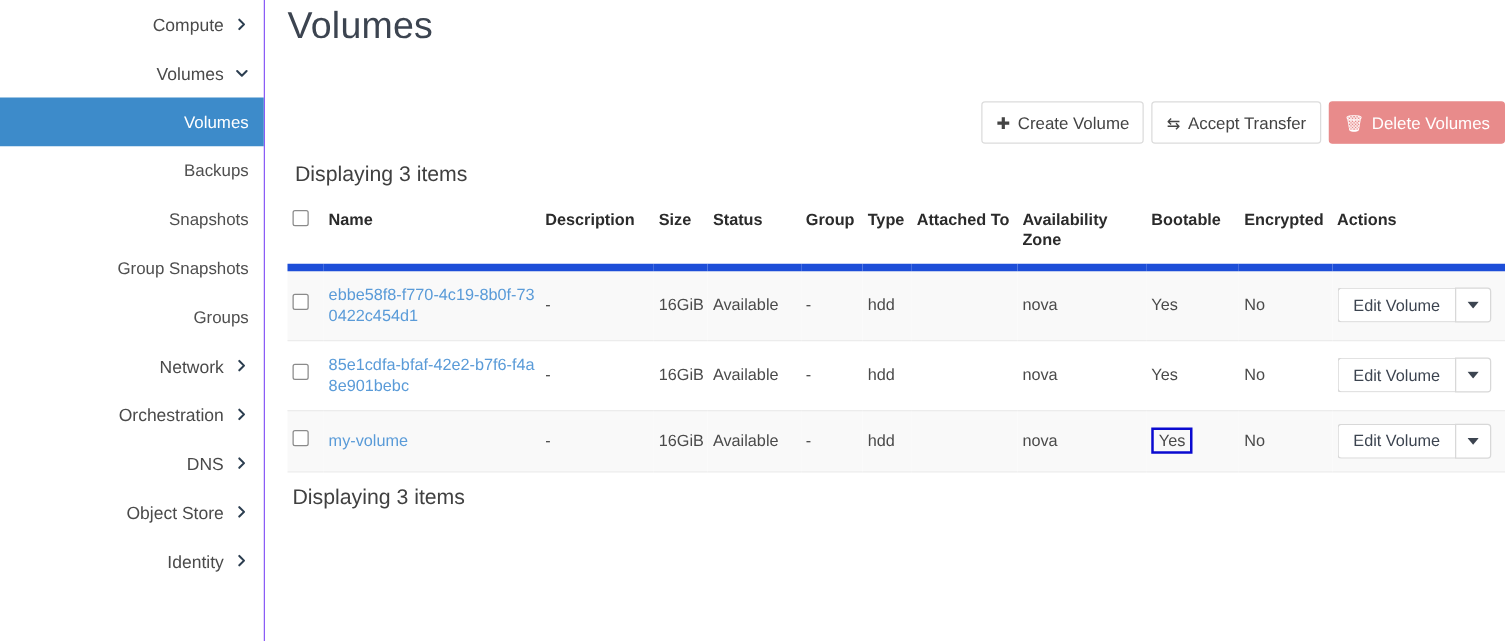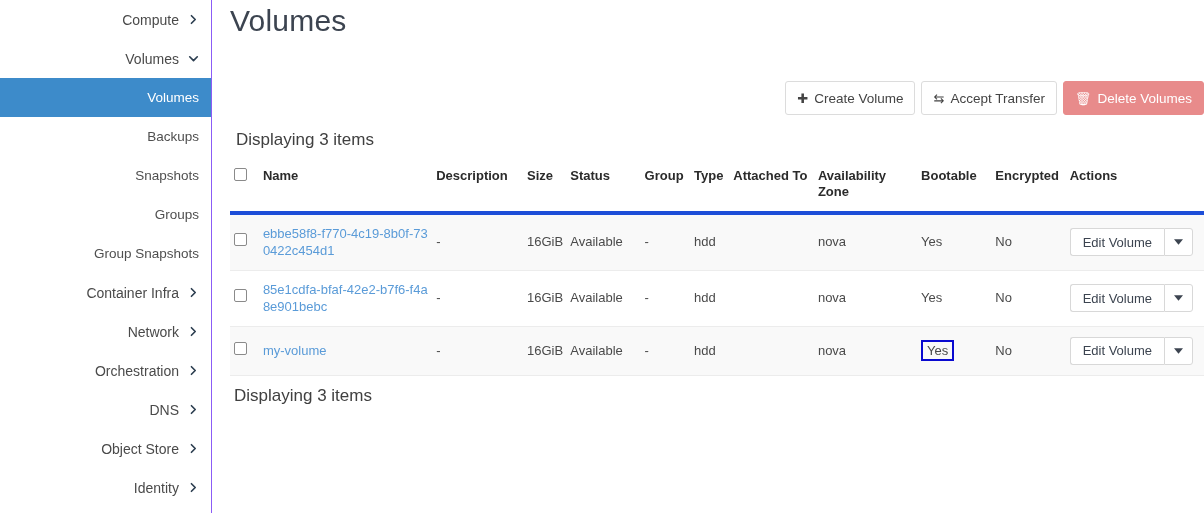--- a/index.html
+++ b/index.html
@@ -136,21 +136,21 @@
     width: 974px;
   }
   table { border-collapse: collapse; width: 974px; table-layout: fixed; }
   thead th {
     font-size: 13px;
     font-weight: bold;
     color: #2b2b2b;
     text-align: left;
     vertical-align: top;
     padding: 8px 4px 10px 4px;
-    border-bottom: 4px solid #1d4ed8;
+    border-bottom: 6px solid #1d4ed8;
     line-height: 1.25;
   }
   tbody td {
     font-size: 13px;
     color: #4a4a4a;
     padding: 10px 4px;
     border-bottom: 1px solid #ececec;
     vertical-align: middle;
     line-height: 1.35;
   }
@@ -242,32 +242,24 @@
       <div class="nav-item sub active">
         <span class="nav-label">Volumes</span>
       </div>
       <div class="nav-item sub">
         <span class="nav-label">Backups</span>
       </div>
       <div class="nav-item sub">
         <span class="nav-label">Snapshots</span>
       </div>
       <div class="nav-item sub">
+        <span class="nav-label">Group Snapshots</span>
+      </div>
+      <div class="nav-item sub">
         <span class="nav-label">Groups</span>
-      </div>
-      <div class="nav-item sub">
-        <span class="nav-label">Group Snapshots</span>
-      </div>
-      <div class="nav-item top">
-        <span class="nav-label">Container Infra</span>
-        <span class="chev">
-          <svg viewBox="0 0 16 16" width="11" height="11" fill="none" stroke="currentColor" stroke-width="2.4" stroke-linecap="round" stroke-linejoin="round">
-            <polyline points="5,2.5 10.5,8 5,13.5"></polyline>
-          </svg>
-        </span>
       </div>
       <div class="nav-item top">
         <span class="nav-label">Network</span>
         <span class="chev">
           <svg viewBox="0 0 16 16" width="11" height="11" fill="none" stroke="currentColor" stroke-width="2.4" stroke-linecap="round" stroke-linejoin="round">
             <polyline points="5,2.5 10.5,8 5,13.5"></polyline>
           </svg>
         </span>
       </div>
       <div class="nav-item top">

